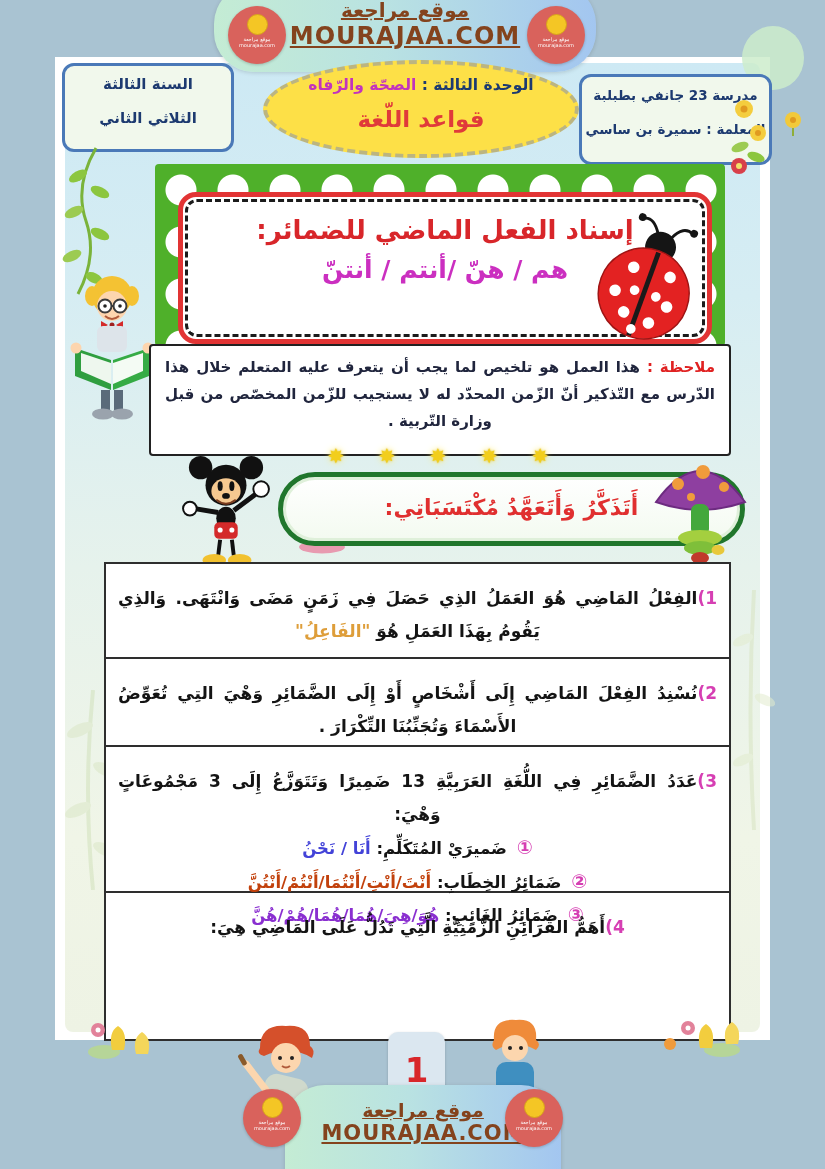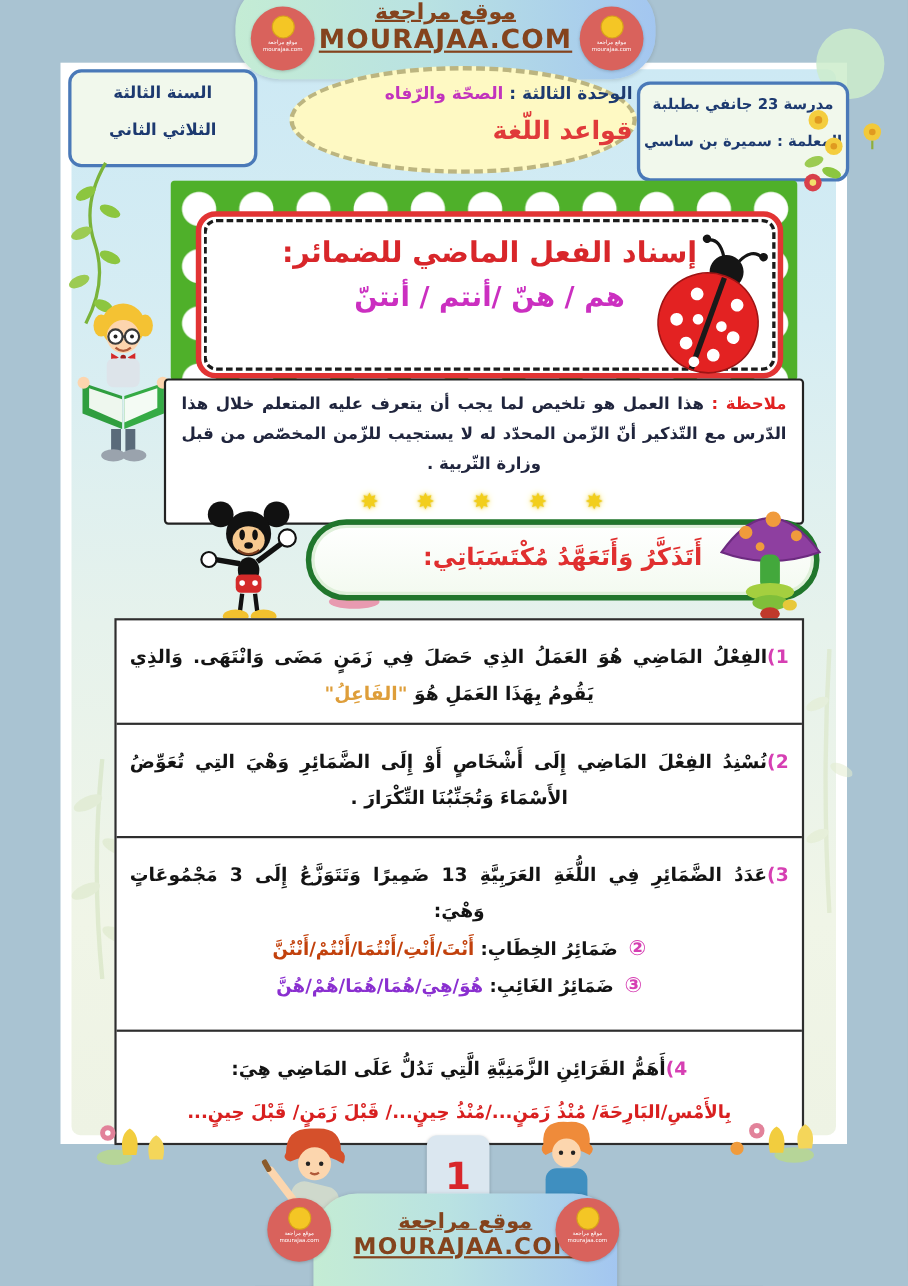--- a/index.html
+++ b/index.html
@@ -33,60 +33,60 @@
   
   .hd-box{border:3px solid #4a79b8;border-radius:12px;background:#f1f8ec;color:#1d3a70;
           font-weight:bold;text-align:center;}
   .hd-box .l1{display:block;margin-top:9px;font-size:15px;}
   .hd-box .l2{display:block;margin-top:16px;font-size:15px;}
   .box-year{left:62px;top:63px;width:166px;height:83px;}
   .box-school{left:579px;top:74px;width:187px;height:85px;}
   .box-school .l1{font-size:13.5px;margin-top:10px;}
   .box-school .l2{font-size:13.5px;margin-top:18px;}
   .oval-unit{left:263px;top:60px;width:308px;height:90px;border-radius:50%;
-     border:4px dashed #bcb580;background:#fef9c3;}
+     border:4px dashed #bcb580;background:#fde047;text-align:center;}
   .oval-unit .u1{display:block;margin-top:12px;font-size:15.5px;font-weight:bold;color:#1d3a70;}
   .oval-unit .u1 .pink{color:#c233bd;}
   .oval-unit .u2{display:block;margin-top:12px;font-size:23px;font-weight:bold;color:#e03a3a;}
 
   
   .green-banner{left:155px;top:164px;width:570px;height:182px;background-color:#4fb02a;
      background-image:radial-gradient(circle,#ffffff 15px,rgba(255,255,255,0) 16px);
      background-size:52px 52px;border-radius:4px;}
   .title-box{left:178px;top:192px;width:524px;height:142px;background:#ffffff;
      border:5px solid #e23434;border-radius:18px;text-align:center;}
   .title-box::before{content:"";position:absolute;left:2px;right:2px;top:2px;bottom:2px;
      border:3px dashed #1b1b1b;border-radius:12px;pointer-events:none;}
   .title-box .t1{display:block;margin-top:18px;font-size:26px;font-weight:bold;color:#d8262a;text-align:center;}
   .title-box .t2{display:block;margin-top:10px;font-size:25px;font-weight:bold;color:#cb2fc0;}
 
   
-  .note-box{left:149px;top:344px;width:582px;height:133px;background:#ffffff;
+  .note-box{left:149px;top:344px;width:582px;height:112px;background:#ffffff;
      border:2px solid #222;border-radius:4px;padding:8px 14px 0 14px;box-sizing:border-box;
      font-size:15px;font-weight:bold;color:#20253d;line-height:1.8;
      text-align:justify;text-align-last:center;}
   .note-box .lbl{color:#e02222;}
   .suns{left:300px;top:444px;width:290px;text-align:center;font-size:20px;color:#f2ce1c;
      text-shadow:0 0 7px #ffe96a,0 0 2px #c7a70a;letter-spacing:14px;}
 
   
   .sec-banner{left:278px;top:472px;width:467px;height:74px;border:5px solid #20762c;border-radius:40px;
      background:linear-gradient(180deg,#ffffff,#f3faf0);box-shadow:inset 0 0 0 3px #dff0da;
      text-align:center;box-sizing:border-box;}
   .sec-banner .t{line-height:62px;font-size:22px;font-weight:bold;color:#e02f2f;}
 
   
   .table{left:104px;top:562px;width:627px;height:479px;background:#ffffff;border:2px solid #2e2e2e;
      box-sizing:border-box;}
   .row{box-sizing:border-box;padding:18px 12px 0 12px;font-weight:bold;color:#141414;
      font-size:17px;line-height:1.95;direction:rtl;text-align:justify;text-align-last:center;}
   .row + .row{border-top:2px solid #2e2e2e;}
   .r1{height:93px;}
-  .r2{height:103px;}
-  .r3{height:176px;}
+  .r2{height:88px;}
+  .r3{height:146px;}
   .r4{height:102px;}
   .pnum{color:#d63fb3;}
   .hl{color:#de9e3a;}
   .group{direction:rtl;text-align:center;font-size:16.5px;line-height:1.75;font-weight:bold;color:#141414;}
   .bullet{color:#d63fb3;font-size:19px;padding-left:4px;}
   .v-speaker{color:#4343d8;}
   .v-address{color:#c2410c;}
   .v-absent{color:#8a2fd0;}
   .markers{display:block;margin-top:6px;color:#d81f1f;text-align:center;font-size:16.5px;}
 
@@ -322,33 +322,37 @@
   <div class="abs table">
     <div class="row r1">
       <span class="pnum">1)</span><span>الفِعْلُ المَاضِي هُوَ العَمَلُ الذِي حَصَلَ فِي زَمَنٍ مَضَى وَانْتَهَى. وَالذِي يَقُومُ بِهَذَا العَمَلِ هُوَ </span><span class="hl">"الفَاعِلُ"</span>
     </div>
     <div class="row r2">
       <span class="pnum">2)</span><span>نُسْنِدُ الفِعْلَ المَاضِي إِلَى أَشْخَاصٍ أَوْ إِلَى الضَّمَائِرِ وَهْيَ التِي تُعَوِّضُ الأَسْمَاءَ وَتُجَنِّبُنَا التِّكْرَارَ .</span>
     </div>
     <div class="row r3">
       <span class="pnum">3)</span><span>عَدَدُ الضَّمَائِرِ فِي اللُّغَةِ العَرَبِيَّةِ 13 ضَمِيرًا وَتَتَوَزَّعُ إِلَى 3 مَجْمُوعَاتٍ وَهْيَ:</span>
       <div class="group">
+        <span class="bullet">①</span>
+        <span>ضَميرَيْ المُتَكَلِّمِ:</span>
+        <span class="v-speaker">أَنَا / نَحْنُ</span>
+      </div>
+      <div class="group">
         <span class="bullet">②</span>
         <span>ضَمَائِرُ الخِطَابِ:</span>
         <span class="v-address">أَنْتَ/أَنْتِ/أَنْتُمَا/أَنْتُمْ/أَنْتُنَّ</span>
       </div>
       <div class="group">
         <span class="bullet">③</span>
         <span>ضَمَائِرُ الغَائِبِ:</span>
         <span class="v-absent">هُوَ/هِيَ/هُمَا/هُمَا/هُمْ/هُنَّ</span>
       </div>
     </div>
     <div class="row r4">
       <span class="pnum">4)</span><span>أَهَمُّ القَرَائِنِ الزَّمَنِيَّةِ الَّتِي تَدُلُّ عَلَى المَاضِي هِيَ:</span>
-      <span class="markers">بِالأَمْسِ/البَارِحَةَ/ مُنْذُ زَمَنٍ.../مُنْذُ حِينٍ.../ قَبْلَ زَمَنٍ/ قَبْلَ حِينٍ...</span>
     </div>
   </div>
 
   <div class="abs" style="left:84px;top:992px;width:95px;height:75px;">
     <svg viewBox="0 0 95 75" width="95" height="75">
       <ellipse cx="20" cy="60" rx="16" ry="7" fill="#b9d98a" opacity=".8"></ellipse>
       <path d="M28 58 Q24 40 34 34 Q44 40 40 58 Z" fill="#f2cd3e"></path>
       <path d="M52 62 Q48 46 58 40 Q68 46 64 62 Z" fill="#f4d65a"></path>
       <circle cx="14" cy="38" r="7" fill="#e2829a"></circle>
         <circle cx="14" cy="38" r="2.5" fill="#fff"></circle>

